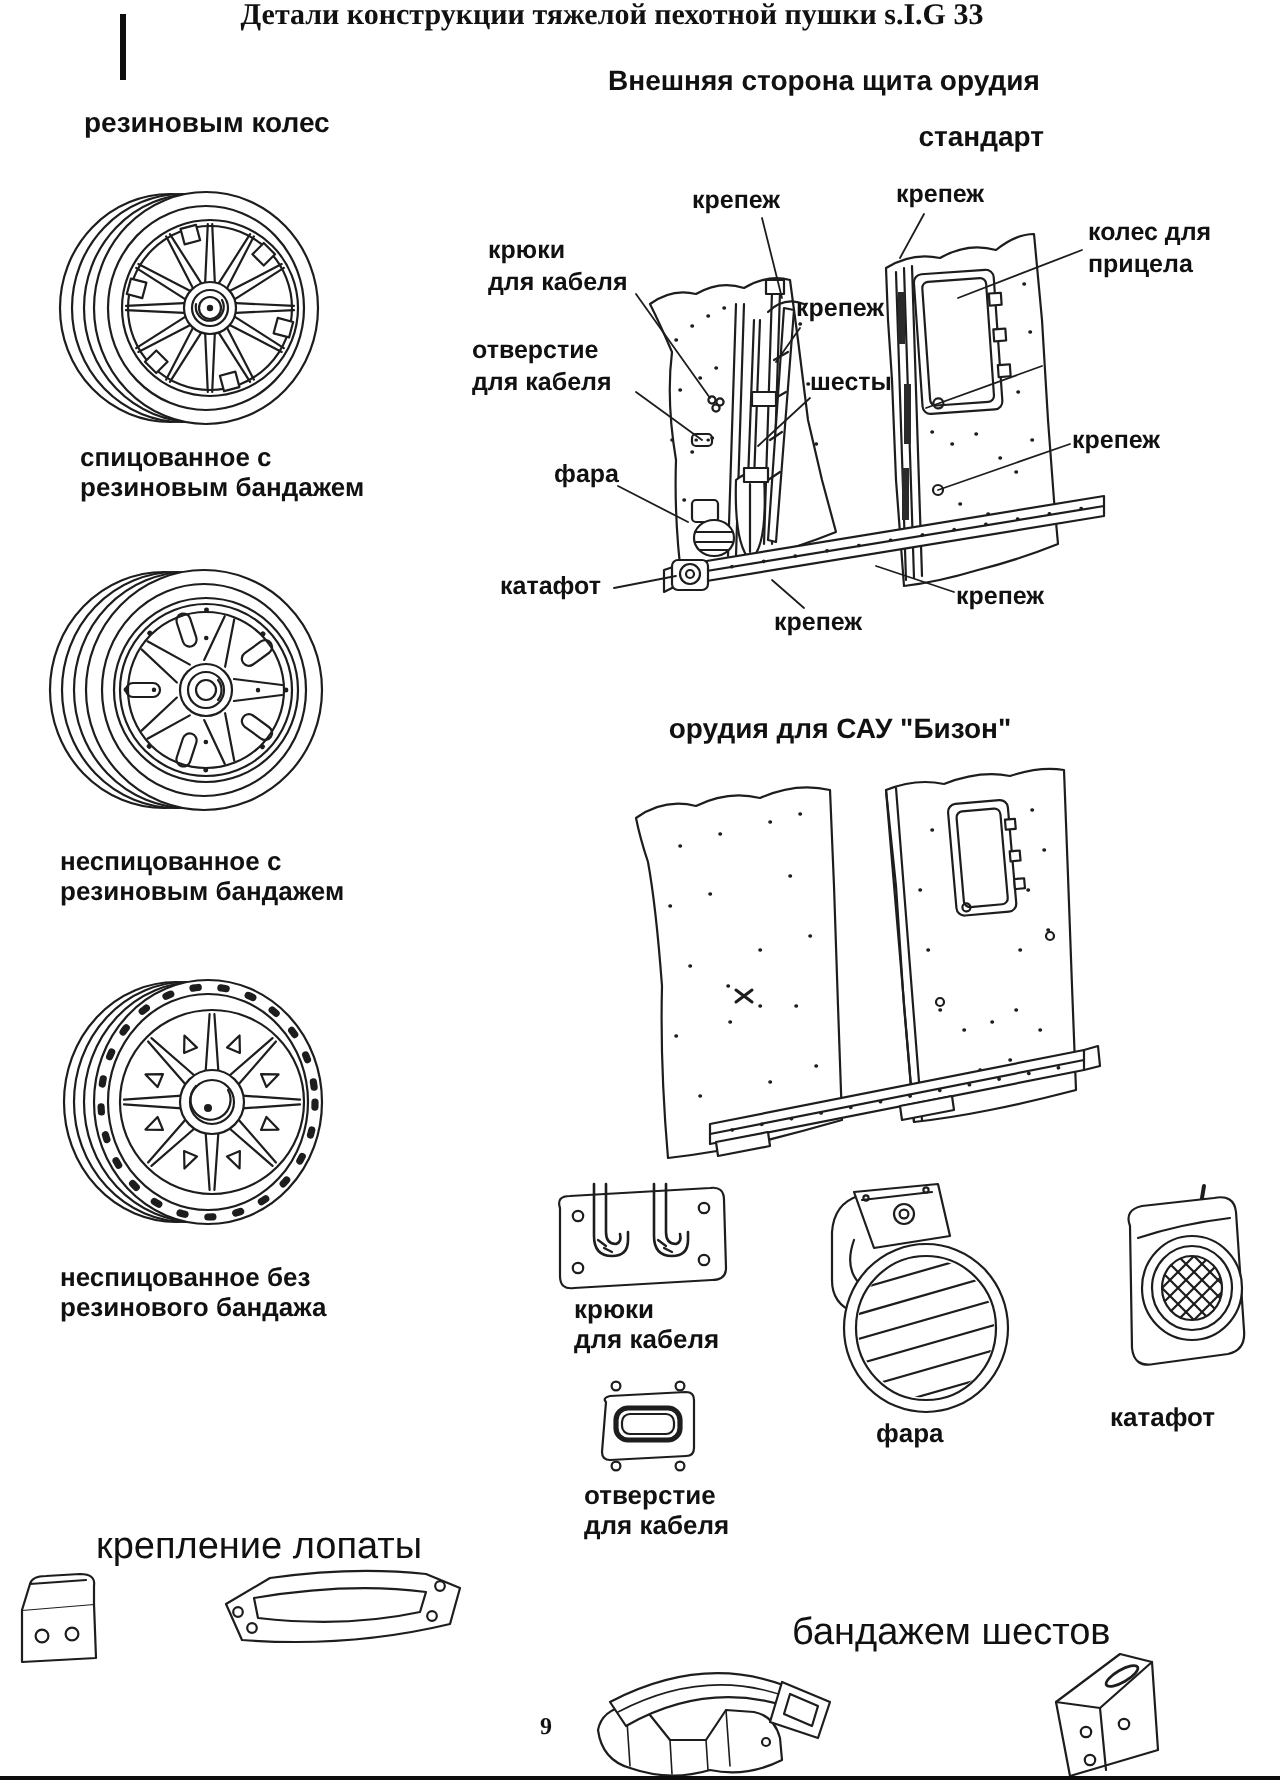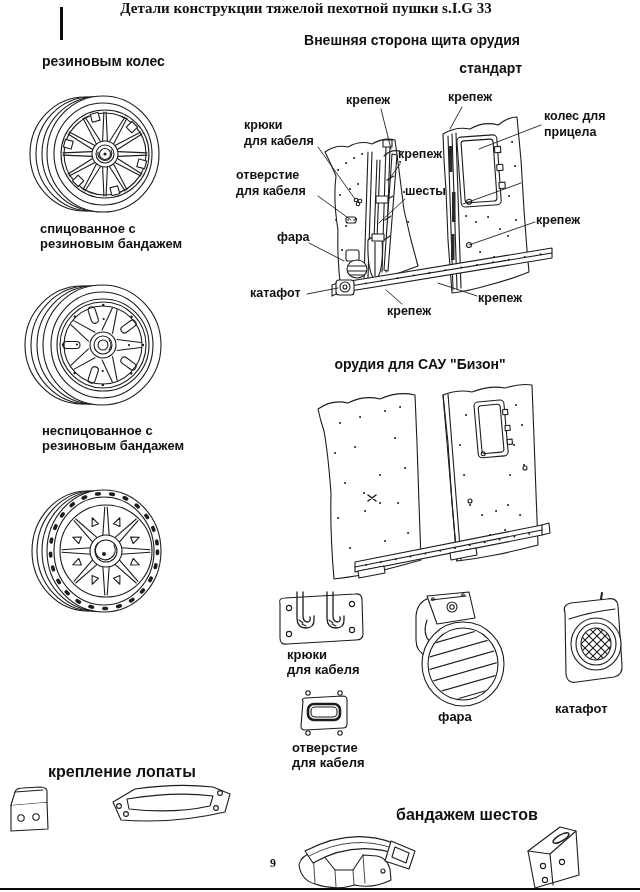--- a/index.html
+++ b/index.html
@@ -1,21 +1,21 @@
 <!DOCTYPE html>
 <html><head>
 <meta charset="utf-8">
 <style>
   html,body{margin:0;padding:0;background:#fff;}
   .pg{position:relative;width:640px;height:892px;background:#fff;overflow:hidden;
       font-family:"Liberation Sans",sans-serif;color:#111;}
   .abs{position:absolute;}
   .title{font-family:Liberation Serif, serif;font-weight:bold;font-size:15px;text-align:center;}
   .hdr{font-weight:bold;font-size:14px;}
-  .hdr2{font-weight:bold;font-size:16px;}
+  .hdr2{font-weight:normal;font-size:19px;}
   .cap{font-weight:bold;font-size:13px;line-height:1.18;white-space:pre-line;}
   .lbl{font-weight:bold;font-size:12.5px;line-height:1.24;white-space:pre-line;}
   .pnum{font-family:"Liberation Serif",serif;font-weight:bold;font-size:12px;}
   svg.dwg{position:absolute;overflow:visible;}
   .dwg *{stroke:#1d1d1d;stroke-width:1.1;fill:none;stroke-linecap:round;stroke-linejoin:round;}
   .ovl{pointer-events:none;}
   .bline{position:absolute;background:#0d0d0d;}
 </style>
 </head>
 <body>
@@ -84,21 +84,21 @@
       <use href="#w2s" transform="rotate(144 73 63)"></use>
     <use href="#w2s" transform="rotate(216 73 63)"></use>
       <use href="#w2s" transform="rotate(288 73 63)"></use>
     <circle cx="73" cy="63" r="40" stroke-dasharray="0.1 31.3" style="stroke-width:2.4"></circle>
     <circle cx="73" cy="63" r="26" stroke-dasharray="0.1 40.7" style="stroke-width:2.2"></circle>
     <circle cx="73" cy="63" r="13" style="fill:#fff"></circle>
       <circle cx="73" cy="63" r="9" style="fill:#fff"></circle>
     <circle cx="73" cy="63" r="5" style="fill:#fff"></circle>
       <path d="M79 58 A8 8 0 0 1 79 68"></path>
   </svg>
-  <div class="abs cap" style="left:42px;top:423px;">неспицованное с
+  <div class="abs cap" style="left:30px;top:423px;">неспицованное с
 резиновым бандажем</div>
 
   <svg class="dwg" style="left:38px;top:483px;" width="128" height="135" viewBox="0 0 128 135">
     <ellipse cx="50" cy="68" rx="56" ry="60"></ellipse>
       <ellipse cx="55" cy="68" rx="56" ry="60"></ellipse>
       <ellipse cx="60" cy="68" rx="56" ry="60"></ellipse>
     <ellipse cx="66" cy="68" rx="57" ry="61" style="fill:#fff"></ellipse>
     <ellipse cx="66" cy="68" rx="50" ry="54" style="fill:#fff"></ellipse>
     <circle cx="68" cy="68" r="46" style="fill:#fff"></circle>
     <ellipse cx="66" cy="68" rx="53.5" ry="57.5" stroke-dasharray="2.6 11.5" style="stroke-width:3.6"></ellipse>
@@ -116,20 +116,22 @@
     <use href="#w3t" transform="rotate(135 68 68)"></use>
       <use href="#w3t" transform="rotate(180 68 68)"></use>
     <use href="#w3t" transform="rotate(225 68 68)"></use>
       <use href="#w3t" transform="rotate(270 68 68)"></use>
     <use href="#w3t" transform="rotate(315 68 68)"></use>
     <circle cx="68" cy="68" r="16" style="fill:#fff"></circle>
       <circle cx="68" cy="68" r="11" style="fill:#fff"></circle>
     <path d="M60 60 A10 10 0 1 0 76 62"></path>
       <circle cx="66" cy="71" r="2" style="fill:#1d1d1d;stroke:none"></circle>
   </svg>
+  <div class="abs cap" style="left:30px;top:631px;">неспицованное без
+резинового бандажа</div>
 
   <svg class="dwg" style="left:280px;top:100px;" width="310" height="235" viewBox="0 0 310 235">
 
     <path d="M45 52 Q56 44 68 47 Q80 40 92 44 Q104 37 115 40 L119 70 L124 110 L131 140 L138 166 Q118 174 99 179 Q79 185 61 191 Q57 160 58 130 Q53 100 56 76 Q50 62 45 52 Z" style="fill:#fff"></path>
     <path d="M58 70h.2M66 63h.2M74 58h.2M82 54h.2M60 95h.2M70 89h.2M78 84h.2M56 120h.2M66 126h.2M76 119h.2M62 150h.2M73 156h.2M120 62h.2M124 92h.2M128 122h.2M84 166h.2M100 160h.2" style="stroke-width:1.8"></path>
     <circle cx="76" cy="100" r="1.8"></circle>
       <circle cx="80" cy="101" r="1.8"></circle>
       <circle cx="78" cy="104" r="1.8"></circle>
     <rect x="66" y="117" width="10" height="6" rx="2"></rect>
       <path d="M68 120h.2M74 120h.2" style="stroke-width:1.6"></path>

